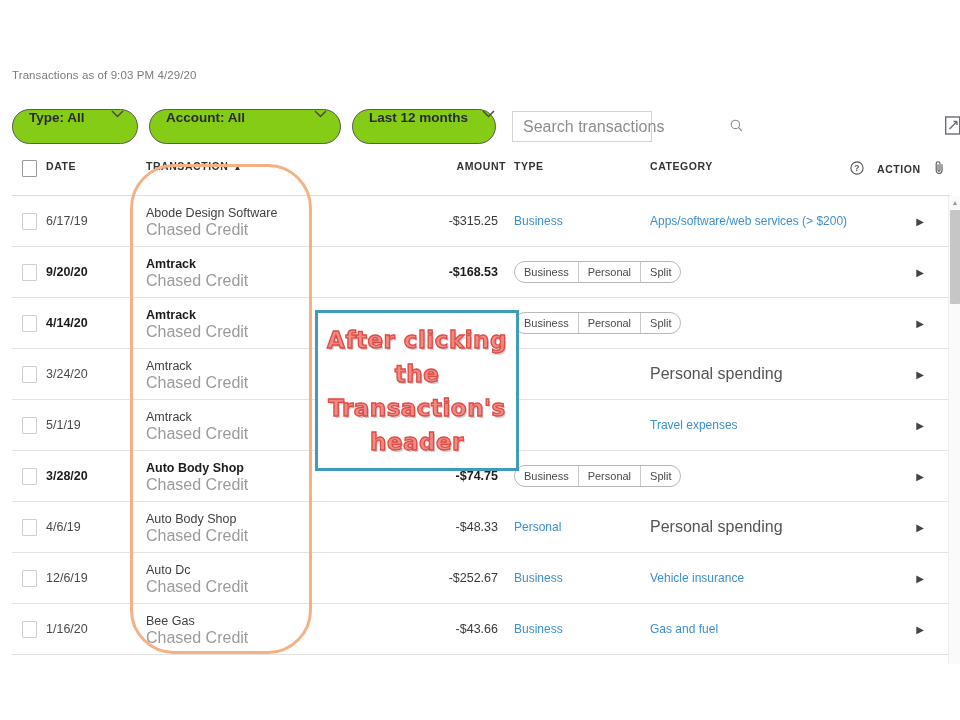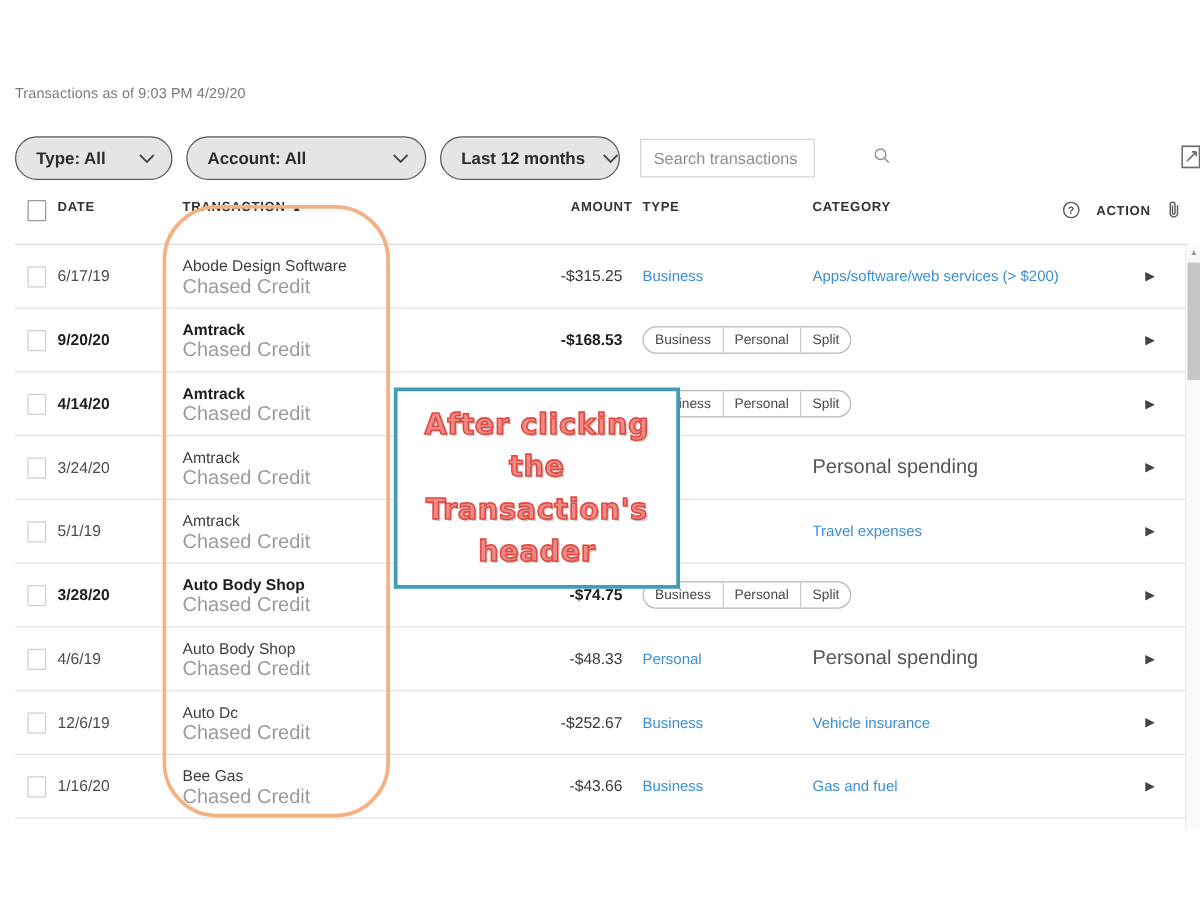--- a/index.html
+++ b/index.html
@@ -15,35 +15,35 @@
   .meta-line {
     position: absolute; left: 12px; top: 69px;
     font-size: 11.5px; color: #7b7b7b; letter-spacing: .1px;
     white-space: nowrap;
   }
 
   
   .filter-bar { position: absolute; left: 12px; top: 109px; display: flex; align-items: center; }
   .pill {
     height: 35px; border: 1.4px solid #5a5a5a; border-radius: 18px;
-    background: #e5e5e5; display: flex; align-items: center; justify-content: space-between;
+    background: #84cc16; display: flex; align-items: flex-start; justify-content: space-between;
     padding: 0 13px 0 16px; margin-right: 11px; cursor: pointer;
   }
   .pill span.lbl { font-size: 13.5px; color: #2c2c2c; font-weight: 600; white-space: nowrap; }
   .pill .chev { margin-left: 14px; display:flex; align-items:center; }
   .pill-type    { width: 126px; }
   .pill-account { width: 192px; }
   .pill-range   { width: 144px; }
 
   .search-box {
     width: 140px; height: 31px; border: 1.2px solid #d4d4d4; background: #fff;
     display: flex; align-items: center; padding: 0 8px 0 10px; margin-left: 5px;
   }
   .search-box input {
-    border: none; outline: none; flex: 1; font-size: 13px; color: #14532d;
+    border: none; outline: none; flex: 1; font-size: 16px; color: #14532d;
     font-family: "Liberation Sans", sans-serif; background: transparent;
   }
   .search-box input::placeholder { color: #8d8d8d; }
 
   .edit-corner {
     position: absolute; right: -4px; top: 112px;
     width: 22px; height: 26px; display:flex; align-items:center; justify-content:center;
     cursor: pointer;
   }
 
@@ -112,21 +112,21 @@
   .sb-up { position: absolute; top: 0; left: 0; width: 12px; height: 13px; display:flex; align-items:center; justify-content:center; font-size: 7px; color: #9a9a9a; cursor:pointer;}
   .sb-thumb { position: absolute; top: 14px; left: 1px; width: 10px; height: 94px; background: #c6c6c6; border-radius: 1px; cursor: pointer;}
 
   
   .highlight-box {
     position: absolute; left: 130px; top: 164px; width: 182px; height: 490px;
     border: 3.2px solid #f5b183; border-radius: 44px; background: transparent;
     pointer-events: none;
   }
   .callout {
-    position: absolute; left: 315px; top: 310px; width: 229px; height: 161px;
+    position: absolute; left: 315px; top: 310px; width: 204px; height: 161px;
     border: 3.4px solid #3f9dba; background: #ffffff;
     display: flex; flex-direction: column; align-items: center; justify-content: center;
   }
   .callout-text {
     font-family: "DejaVu Sans", sans-serif;
     font-weight: 700; font-size: 23px; line-height: 34px; text-align: center;
     color: #f08a85;
     -webkit-text-stroke: 1.3px #e04a42;
     text-shadow: 1.5px 1.5px 0 rgba(150,150,150,.45);
     letter-spacing: .5px;

